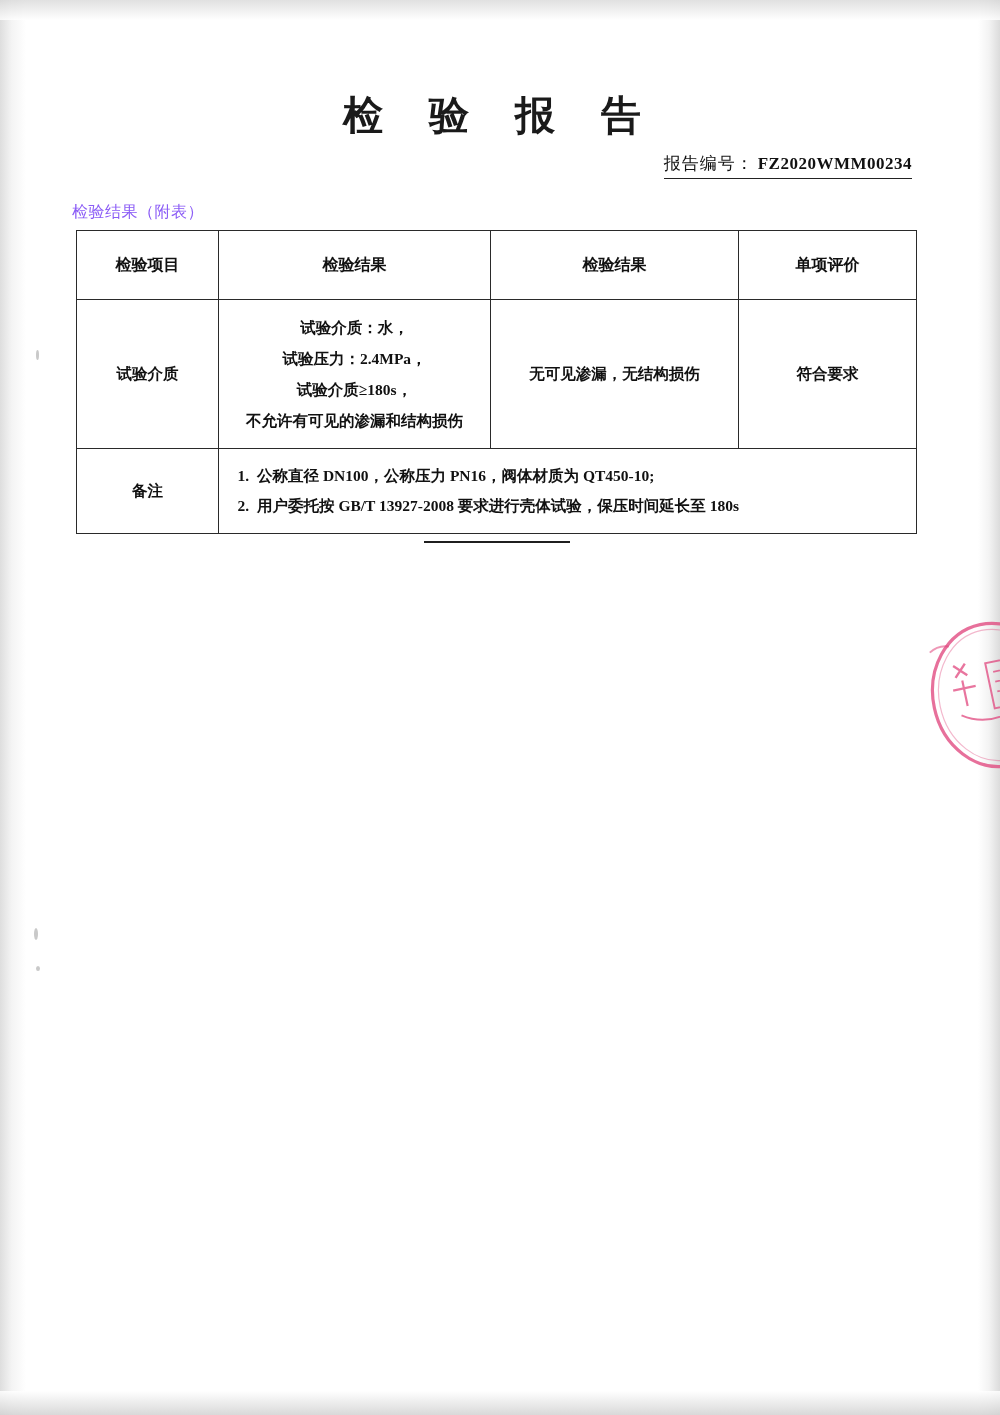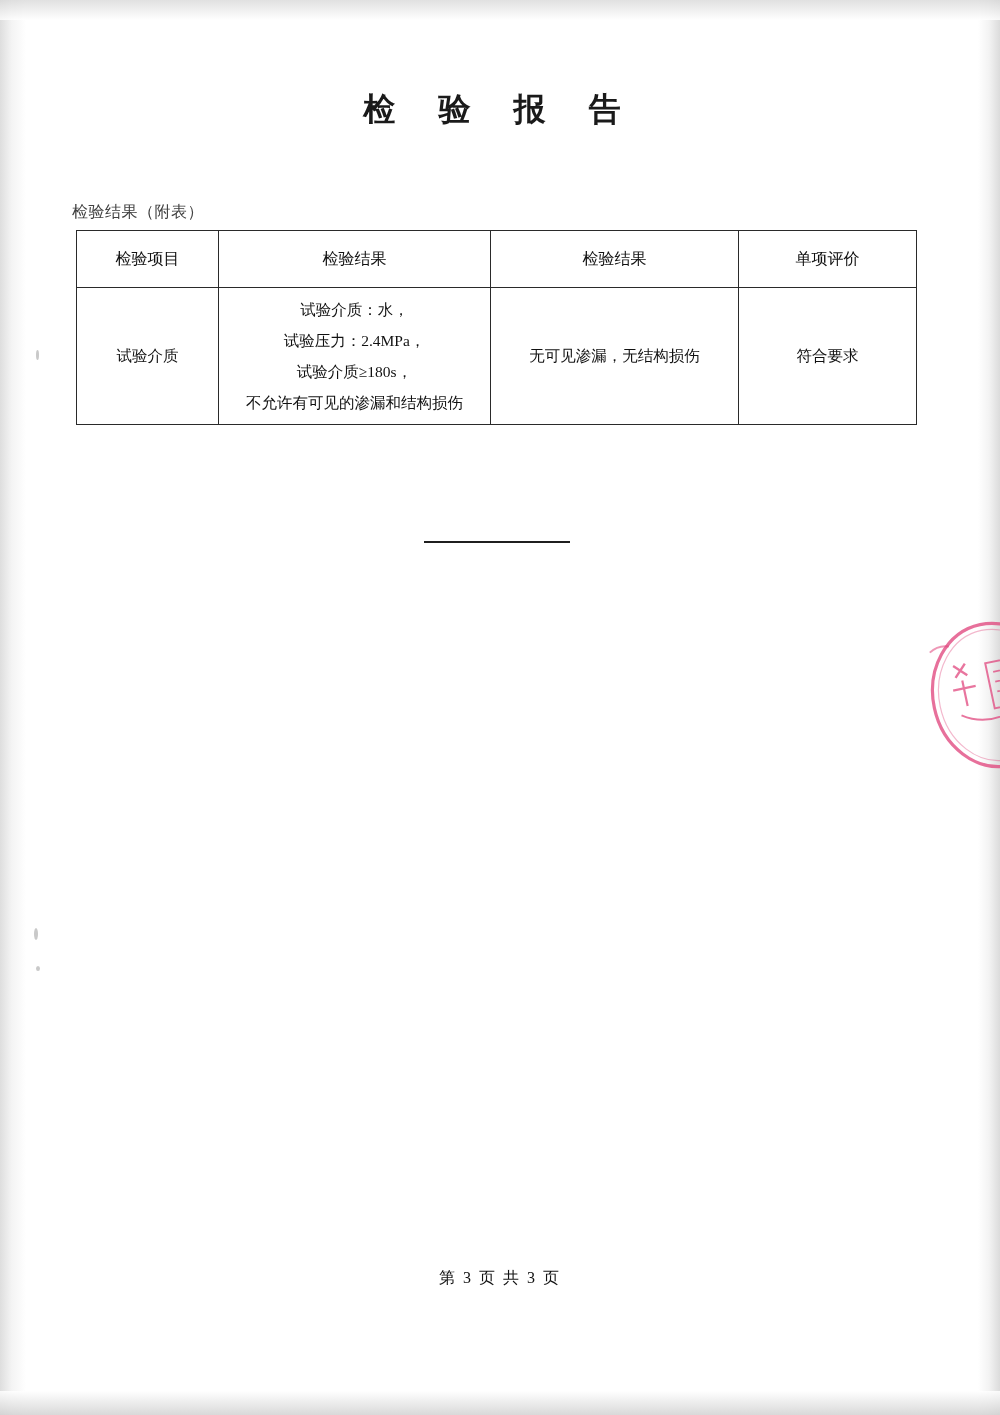--- a/index.html
+++ b/index.html
@@ -48,21 +48,21 @@
     background: linear-gradient(to top, #d2d2d2 0%, #ffffff 100%);
     opacity: .85;
   }
 
   .title {
     position: absolute;
     left: 0;
     top: 88px;
     width: 1000px;
     text-align: center;
-    font-size: 32px;
+    font-size: 40px;
     font-weight: bold;
     letter-spacing: 16px;
     color: #1a1a1a;
     font-family: "DejaVu Serif", "Liberation Serif", serif;
   }
 
   .report-no {
     position: absolute;
     right: 88px;
     top: 152px;
@@ -78,38 +78,38 @@
     font-weight: bold;
     letter-spacing: .5px;
     margin-left: 4px;
   }
 
   .section-label {
     position: absolute;
     left: 72px;
     top: 202px;
     font-size: 16px;
-    color: #404040;
+    color: #8b5cf6;
     letter-spacing: .5px;
   }
 
   table.result-table {
     position: absolute;
     left: 76px;
     top: 230px;
     width: 840px;
     border-collapse: collapse;
     table-layout: fixed;
   }
   table.result-table td, table.result-table th {
     border: 1.3px solid #2a2a2a;
     font-size: 15.5px;
     color: #111;
-    font-weight: normal;
-    padding: 6px 8px;
+    font-weight: bold;
+    padding: 12px 8px;
     vertical-align: middle;
   }
   table.result-table thead th {
     height: 44px;
     text-align: center;
     font-size: 16px;
   }
   .col1 { width: 142px; }
   .col2 { width: 272px; }
   .col3 { width: 248px; }
@@ -178,20 +178,23 @@
   <div class="scan-edge-right"></div>
   <div class="scan-edge-top"></div>
   <div class="scan-edge-bottom"></div>
 
   <div class="speck" style="left:34px; top:928px; width:4px; height:12px;"></div>
   <div class="speck" style="left:36px; top:966px; width:4px; height:5px;"></div>
   <div class="speck" style="left:36px; top:350px; width:3px; height:10px;"></div>
 
   <div class="title">检 验 报 告</div>
 
+  <div class="report-no">
+    <span class="label">报告编号：</span><span class="value">FZ2020WMM00234</span>
+  </div>
 
   <div class="section-label">检验结果（附表）</div>
 
   <table class="result-table">
     <colgroup>
       <col class="col1">
         <col class="col2">
         <col class="col3">
         <col class="col4">
     </colgroup>
@@ -208,20 +211,29 @@
         <td class="center">试验介质</td>
         <td class="body-cell">
           <div class="ln">试验介质：水，</div>
           <div class="ln">试验压力：2.4MPa，</div>
           <div class="ln">试验介质≥180s，</div>
           <div class="ln">不允许有可见的渗漏和结构损伤</div>
         </td>
         <td class="center">无可见渗漏，无结构损伤</td>
         <td class="center">符合要求</td>
       </tr>
+      <tr>
+        <td class="center">备注</td>
+        <td class="remark-cell" colspan="3">
+          <ol>
+            <li>公称直径 DN100，公称压力 PN16，阀体材质为 QT450-10;</li>
+            <li>用户委托按 GB/T 13927-2008 要求进行壳体试验，保压时间延长至 180s</li>
+          </ol>
+        </td>
+      </tr>
     </tbody>
   </table>
 
   <div class="rule"></div>
 
   <div class="seal">
     <svg width="190" height="190" viewBox="0 0 190 190" xmlns="http://www.w3.org/2000/svg">
       <g transform="rotate(-12 95 95)" fill="none" stroke="#e0417a" stroke-width="3.2" opacity="0.75">
         <ellipse cx="95" cy="95" rx="62" ry="72"></ellipse>
         <ellipse cx="95" cy="95" rx="56" ry="66" stroke-width="1.2" opacity="0.5"></ellipse>
@@ -232,15 +244,14 @@
         <rect x="92" y="62" width="40" height="46" fill="none" stroke="#e0417a" stroke-width="2"></rect>
         <path d="M98 72 H126 M98 82 H126 M98 92 H126 M112 66 V104" stroke="#e0417a" stroke-width="1.8"></path>
         <path d="M58 108 q20 14 44 8" stroke="#e0417a" stroke-width="2" fill="none"></path>
       </g>
       <g transform="rotate(-12 95 95)" opacity="0.55">
         <path d="M40 40 q10 -6 20 -2" stroke="#e0417a" stroke-width="2" fill="none"></path>
       </g>
     </svg>
   </div>
 
-  <div class="footer">第 3 页 共 3 页</div>
 
 </div>
 
 </body></html>

